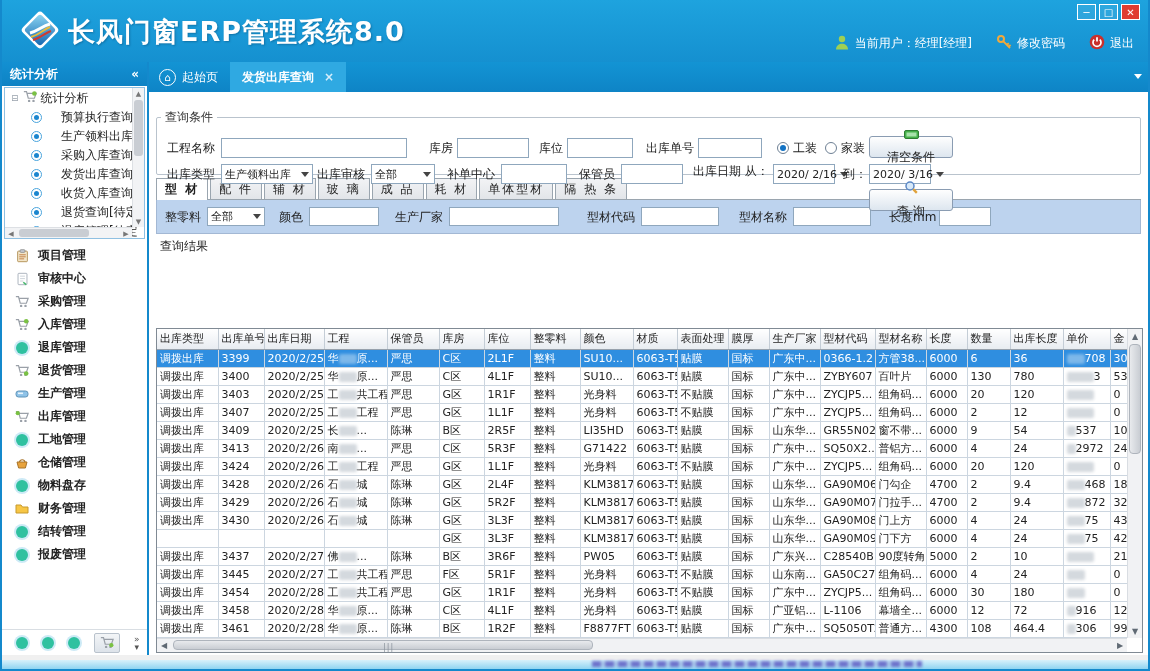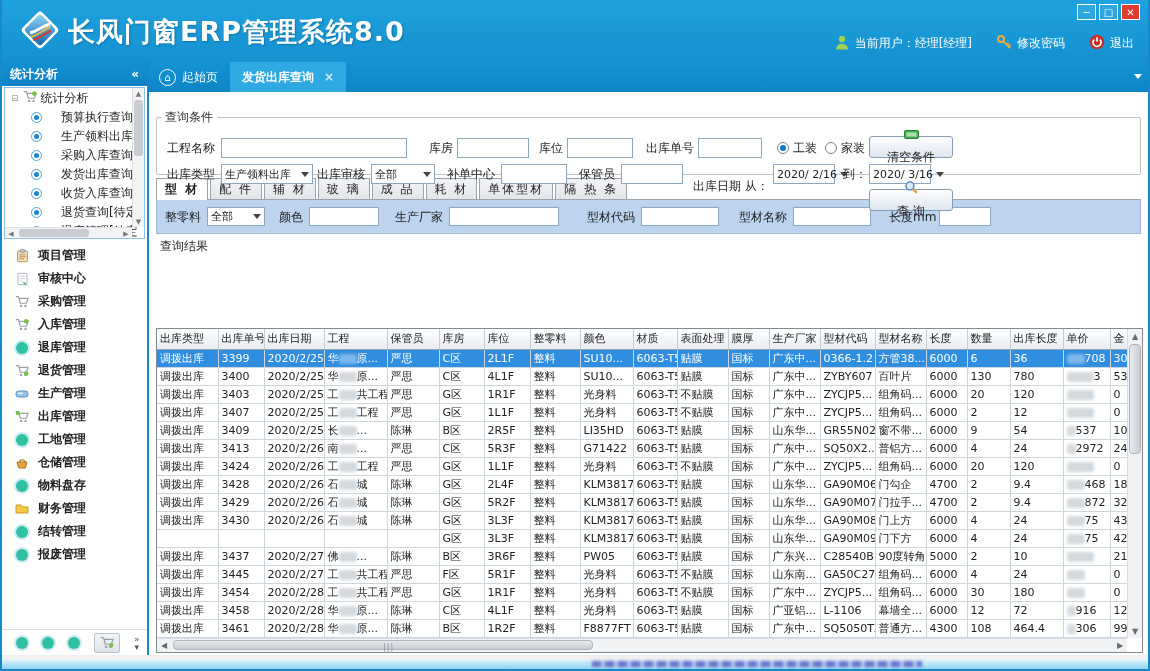--- a/index.html
+++ b/index.html
@@ -453,21 +453,21 @@
               <span class="car"></span>
           </div>
           <span class="q-abs" style="left:290px;top:38px;">
               <span class="lbl">补单中心</span>
             </span>
           <input class="txt q-abs" style="left: 344px; top: 38px; width: 66px;">
           <span class="q-abs" style="left:422px;top:38px;">
               <span class="lbl">保管员</span>
             </span>
           <input class="txt q-abs" style="left: 464px; top: 38px; width: 62px;">
-          <span class="q-abs" style="left:536px;top:50px;text-align:right;">
+          <span class="q-abs" style="left:536px;top:35px;text-align:right;">
               <span class="lbl">出库日期 从：</span>
             </span>
           <div class="dd q-abs" style="left:616px;top:38px;width:62px;">
             <span>2020/ 2/16</span>
               <span class="car"></span>
           </div>
           <span class="q-abs" style="left:686px;top:38px;">
               <span class="lbl">到：</span>
             </span>
           <div class="dd q-abs" style="left:712px;top:38px;width:62px;">

